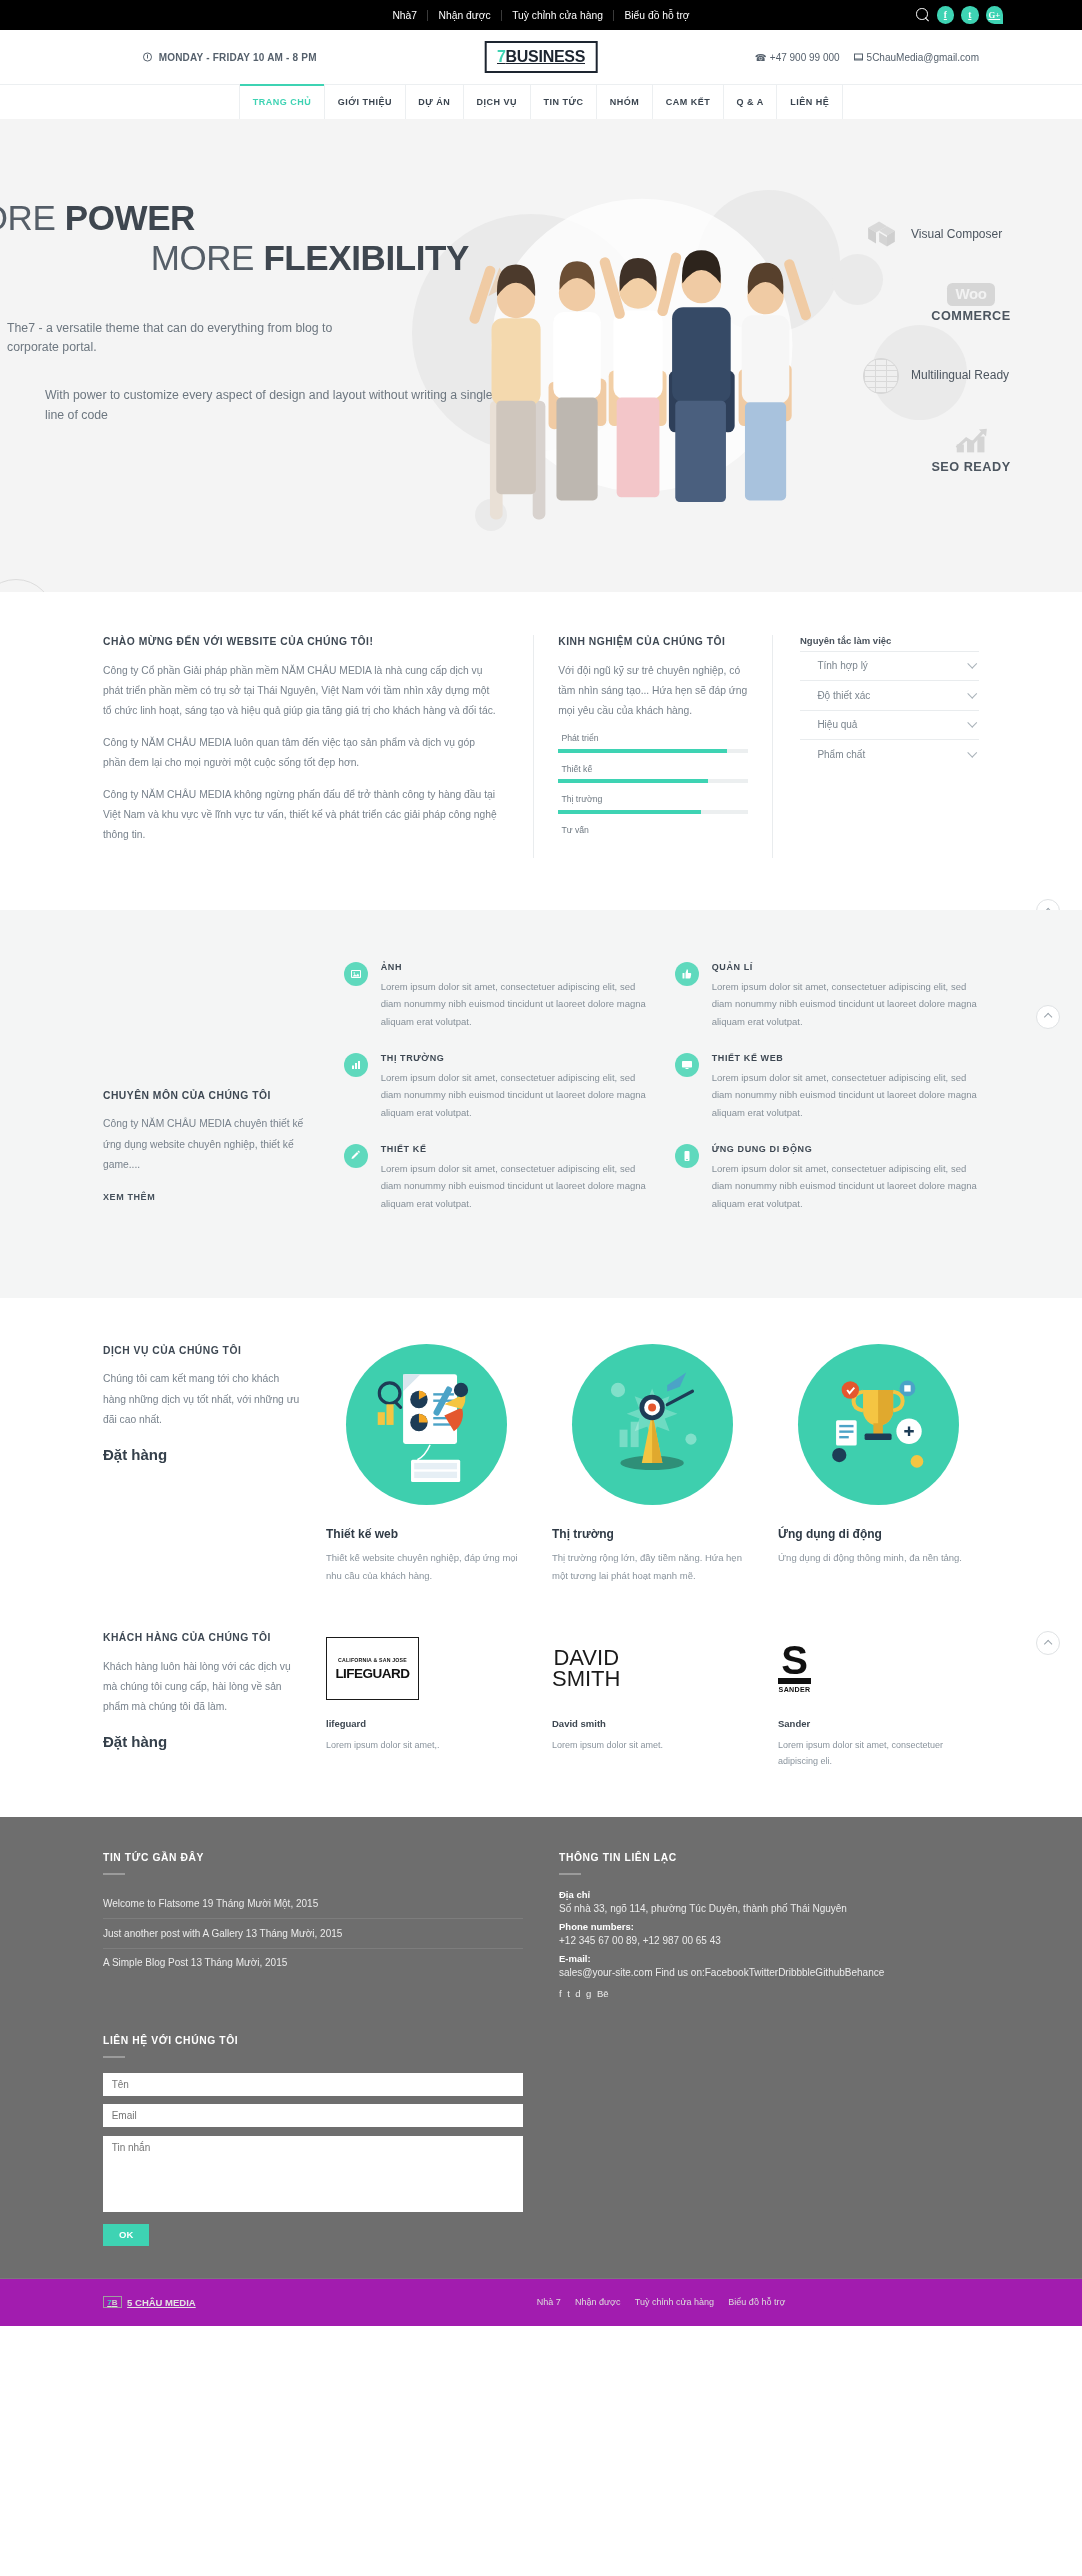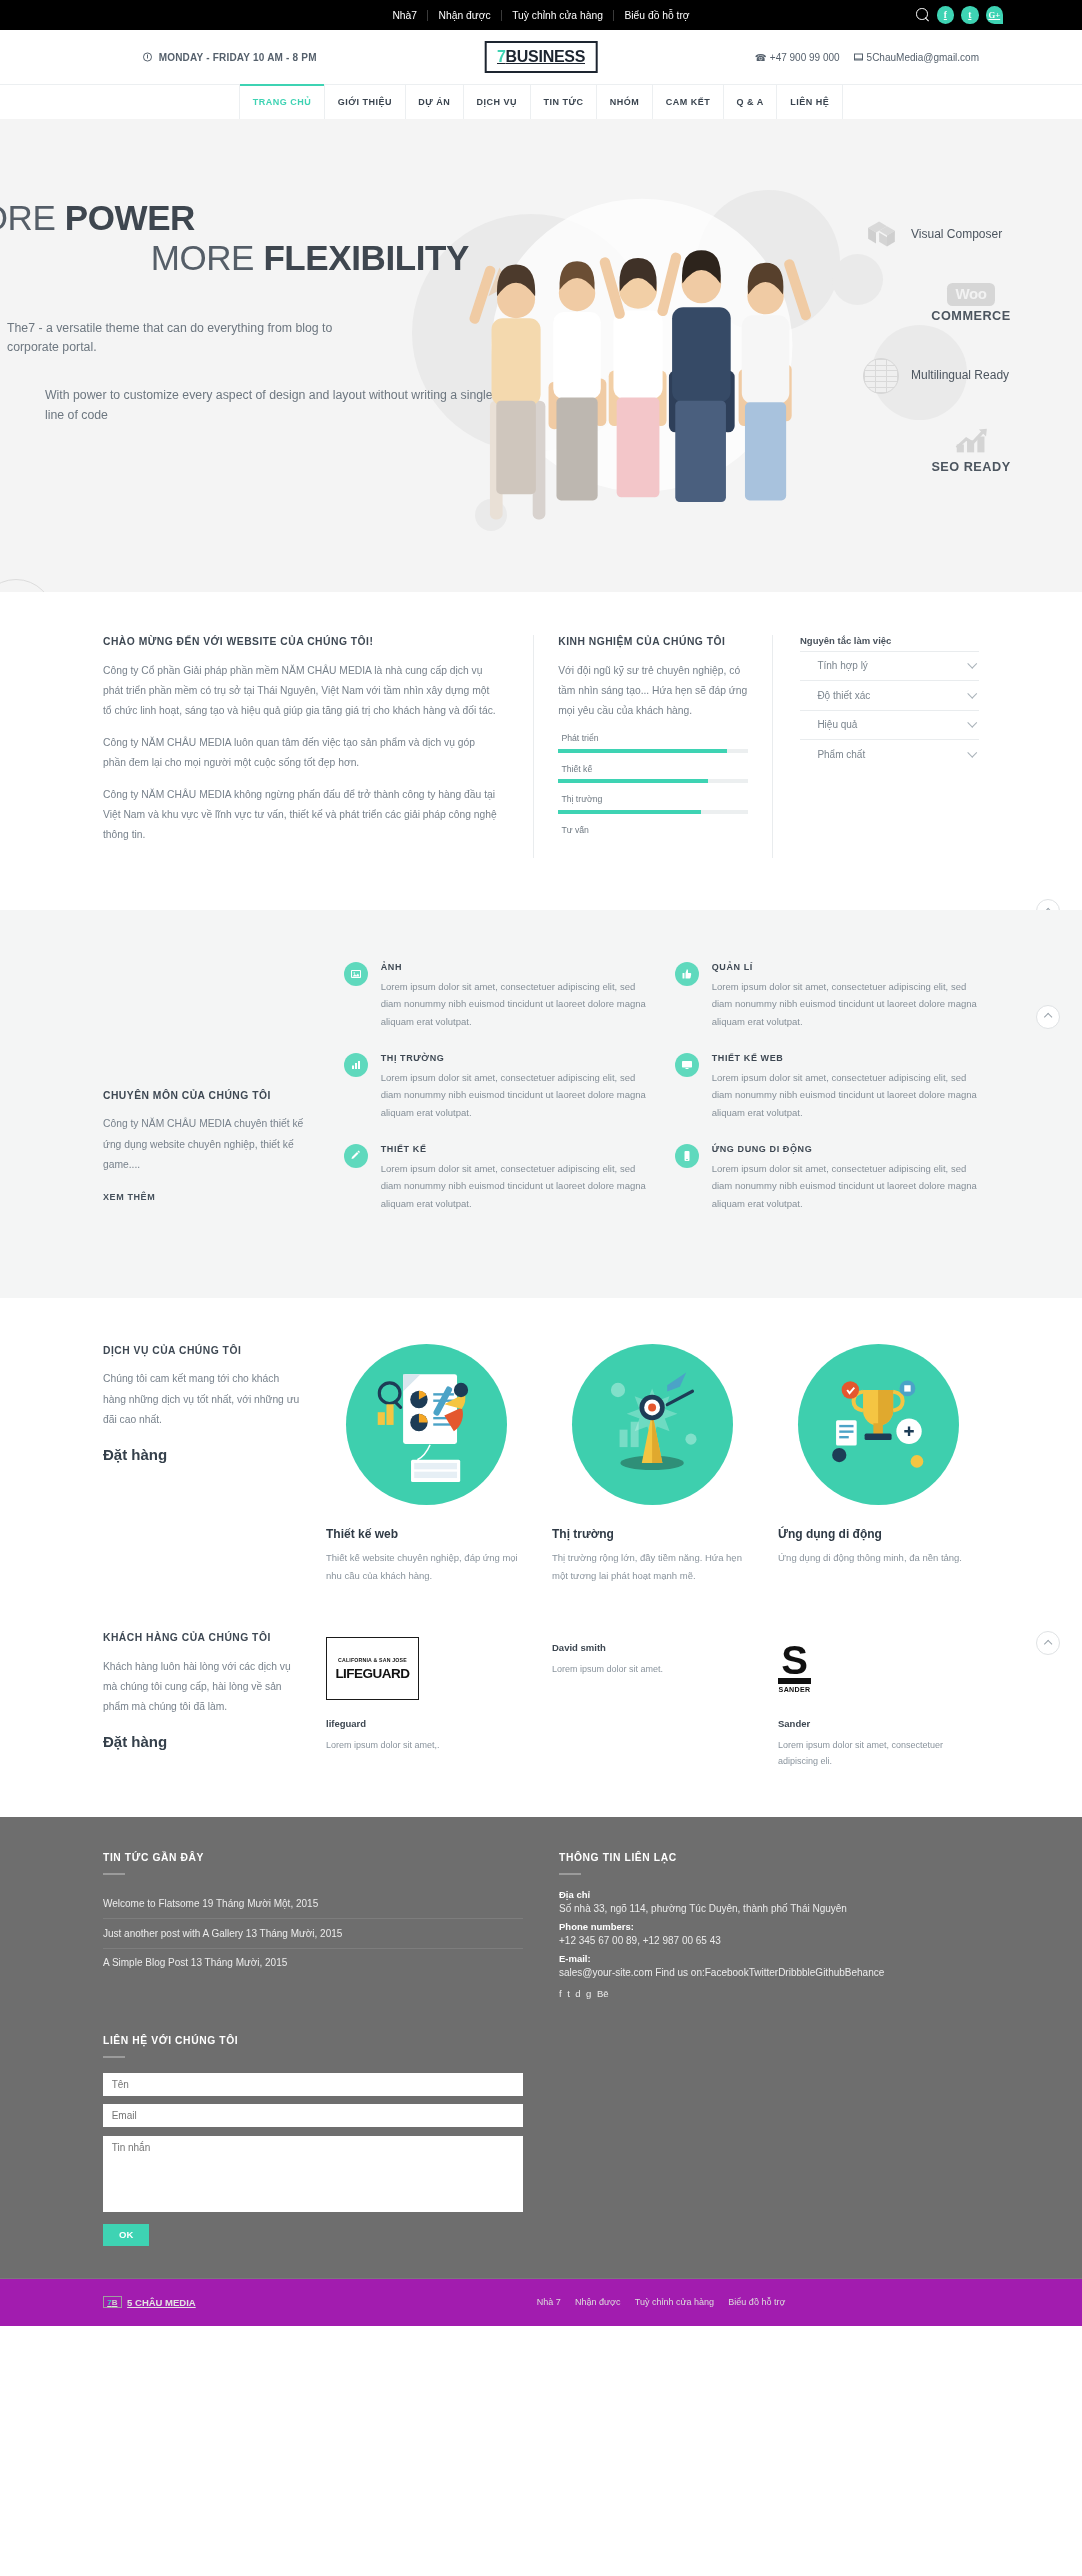--- a/index.html
+++ b/index.html
@@ -776,20 +776,26 @@
             <div class="lg-lifeguard">
               <span class="s1">CALIFORNIA &amp; SAN JOSE</span>
               <span class="s2">LIFEGUARD</span>
             </div>
           </div>
           <h5>lifeguard</h5>
           <p>Lorem ipsum dolor sit amet,.</p>
         </div>
 
         <div class="cli-card">
+          <div class="logo-box">
+            <div class="lg-david">
+              <div>DAVID</div>
+              <div>SMITH</div>
+            </div>
+          </div>
           <h5>David smith</h5>
           <p>Lorem ipsum dolor sit amet.</p>
         </div>
 
         <div class="cli-card">
           <div class="logo-box">
             <div class="lg-sander">
               <div class="s">S</div>
               <div class="bar2"></div>
               <div class="nm">SANDER</div>

